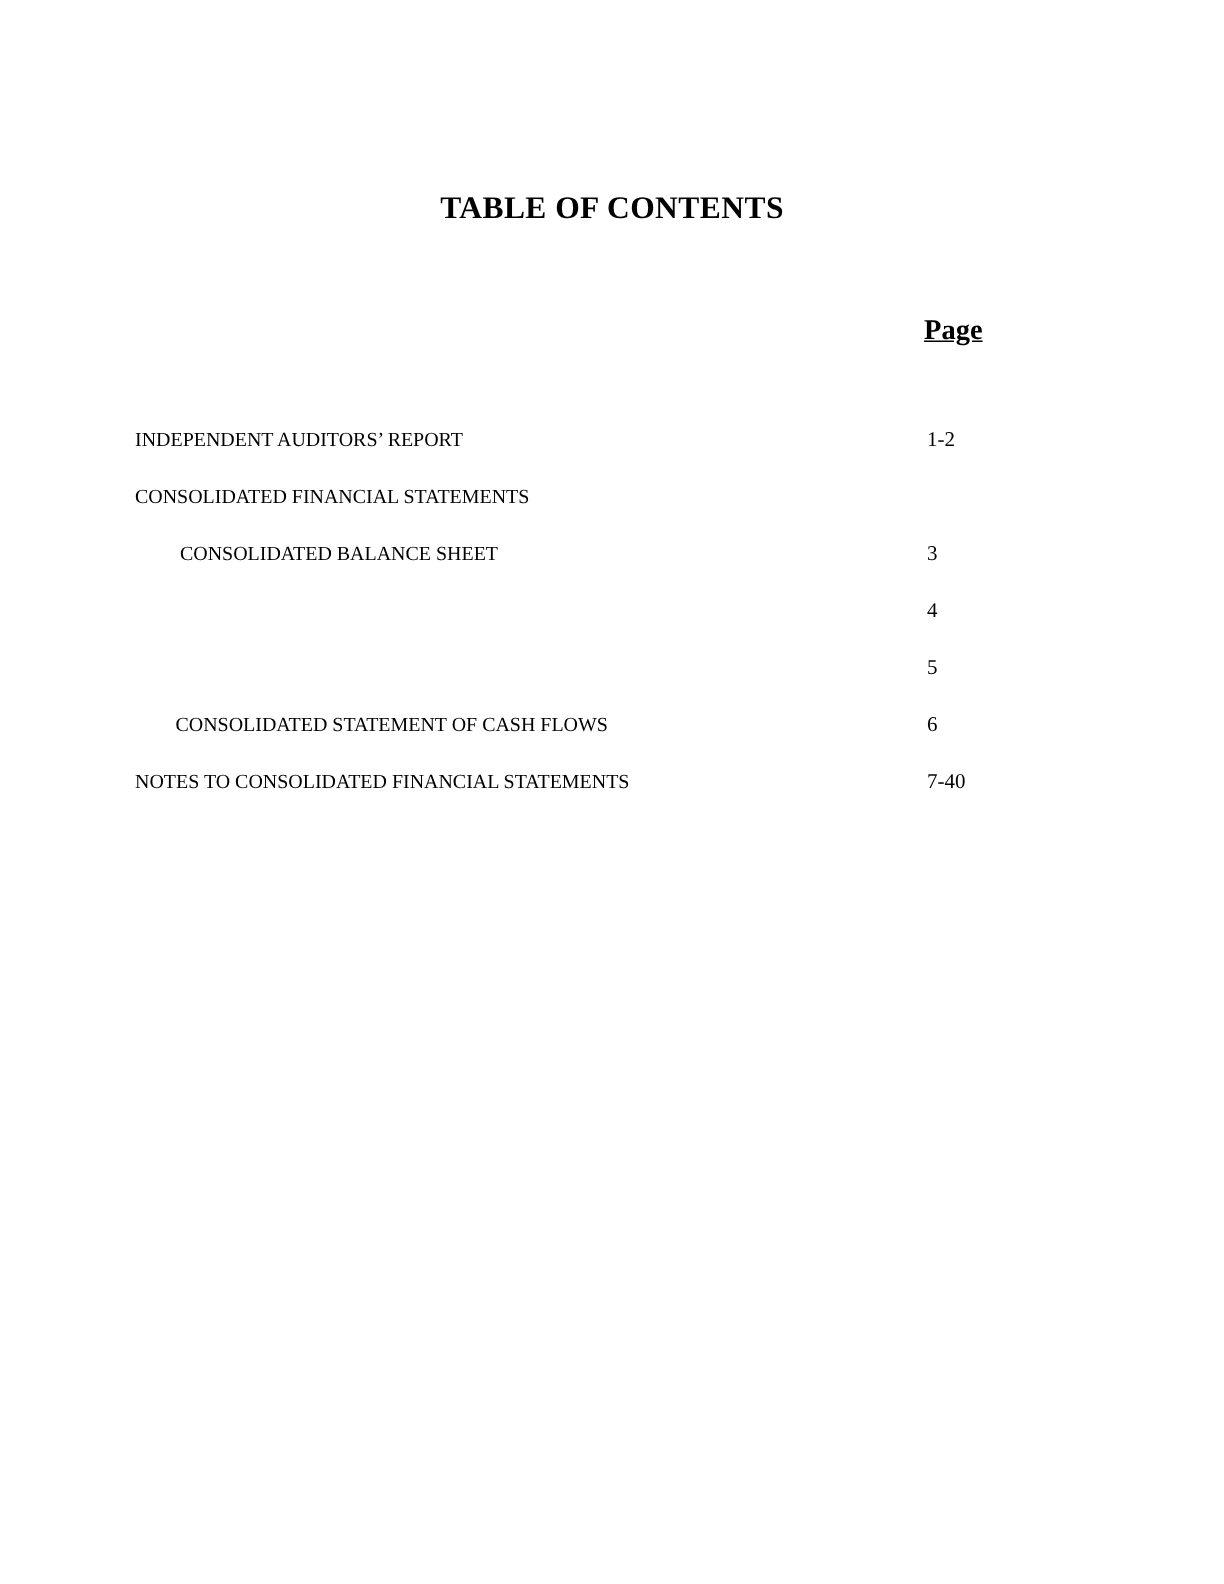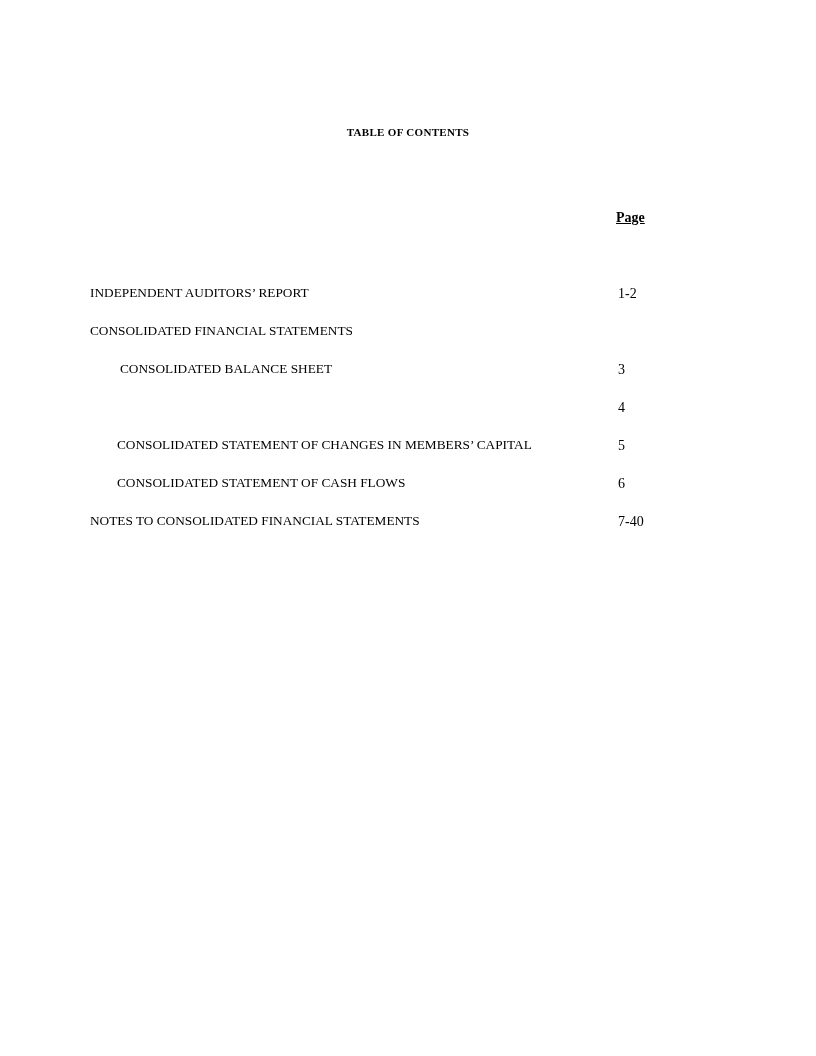--- a/index.html
+++ b/index.html
@@ -20,29 +20,29 @@
     width: 816px;
     height: 1056px;
     box-sizing: border-box;
   }
   .doc-title {
     position: absolute;
     top: 126px;
     left: 0;
     width: 816px;
     text-align: center;
-    font-size: 11px;
+    font-size: 21px;
     font-weight: bold;
     letter-spacing: 0.3px;
   }
   .page-col-header {
     position: absolute;
     top: 210px;
     left: 616px;
-    font-size: 14px;
+    font-size: 19px;
     font-weight: bold;
     text-decoration: underline;
   }
   .toc {
     position: absolute;
     top: 286px;
     left: 90px;
     width: 640px;
   }
   .toc-row {
@@ -96,21 +96,20 @@
     <div class="toc-row indent-1">
       <span class="toc-label">CONSOLIDATED BALANCE SHEET</span>
       <span class="toc-page">3</span>
     </div>
 
     <div class="toc-row indent-1b">
       <span class="toc-page">4</span>
     </div>
 
     <div class="toc-row indent-1b">
-      <span class="toc-label">CONSOLIDATED STATEMENT OF CHANGES IN MEMBERS’ CAPITAL</span>
       <span class="toc-page">5</span>
     </div>
 
     <div class="toc-row indent-1b">
       <span class="toc-label">CONSOLIDATED STATEMENT OF CASH FLOWS</span>
       <span class="toc-page">6</span>
     </div>
 
     <div class="toc-row">
       <span class="toc-label">NOTES TO CONSOLIDATED FINANCIAL STATEMENTS</span>

